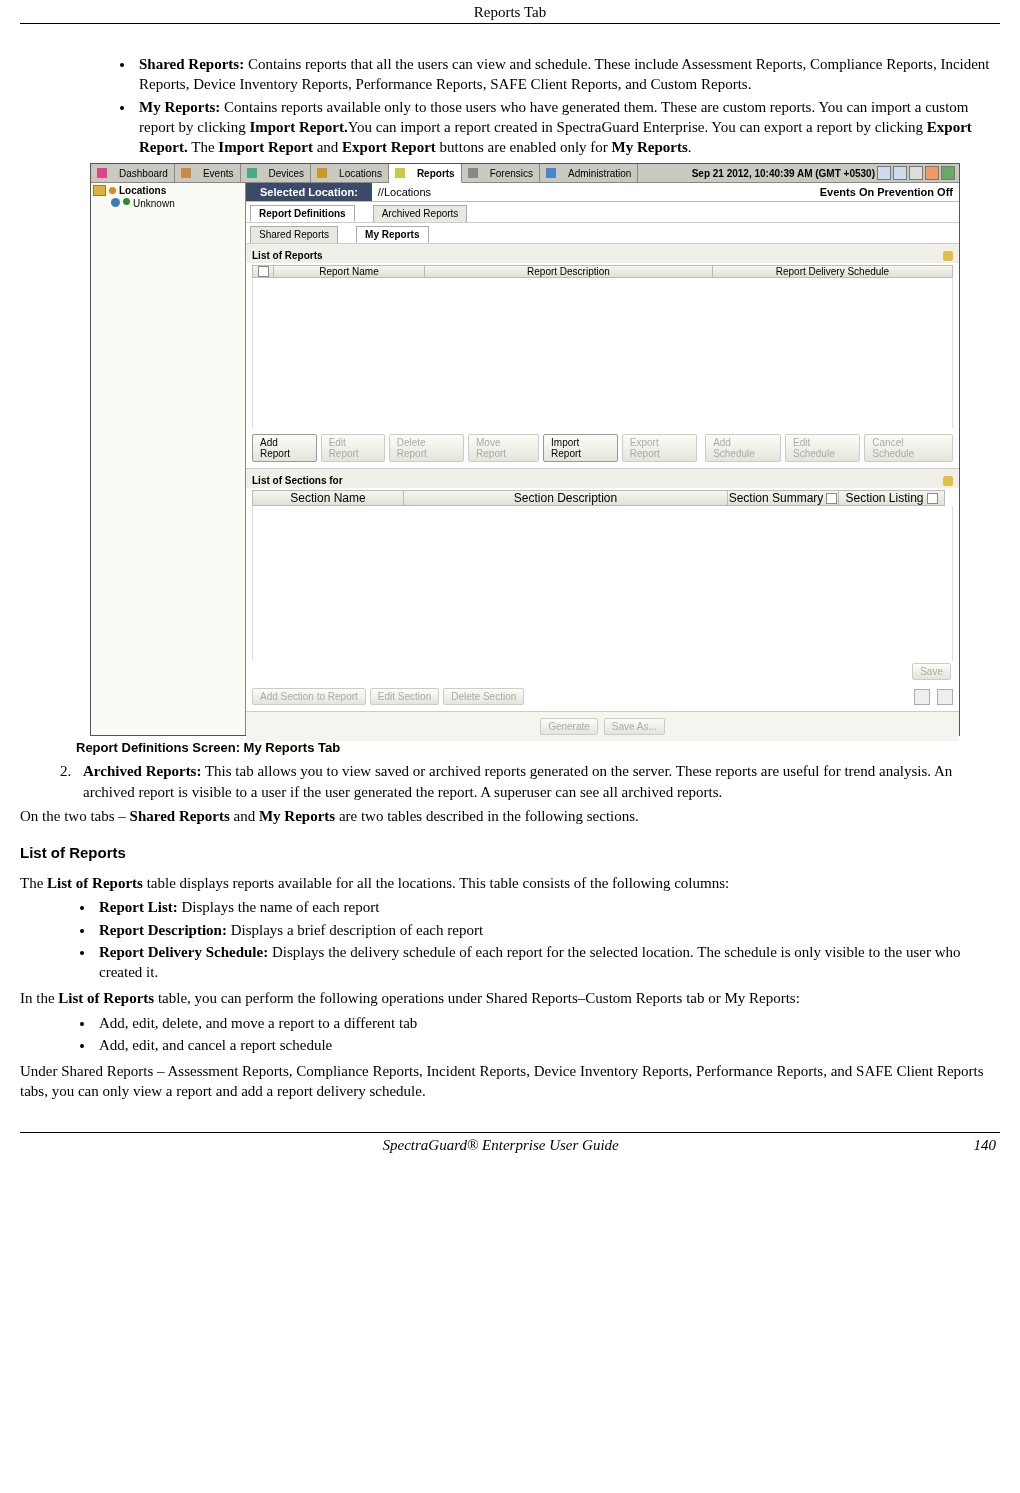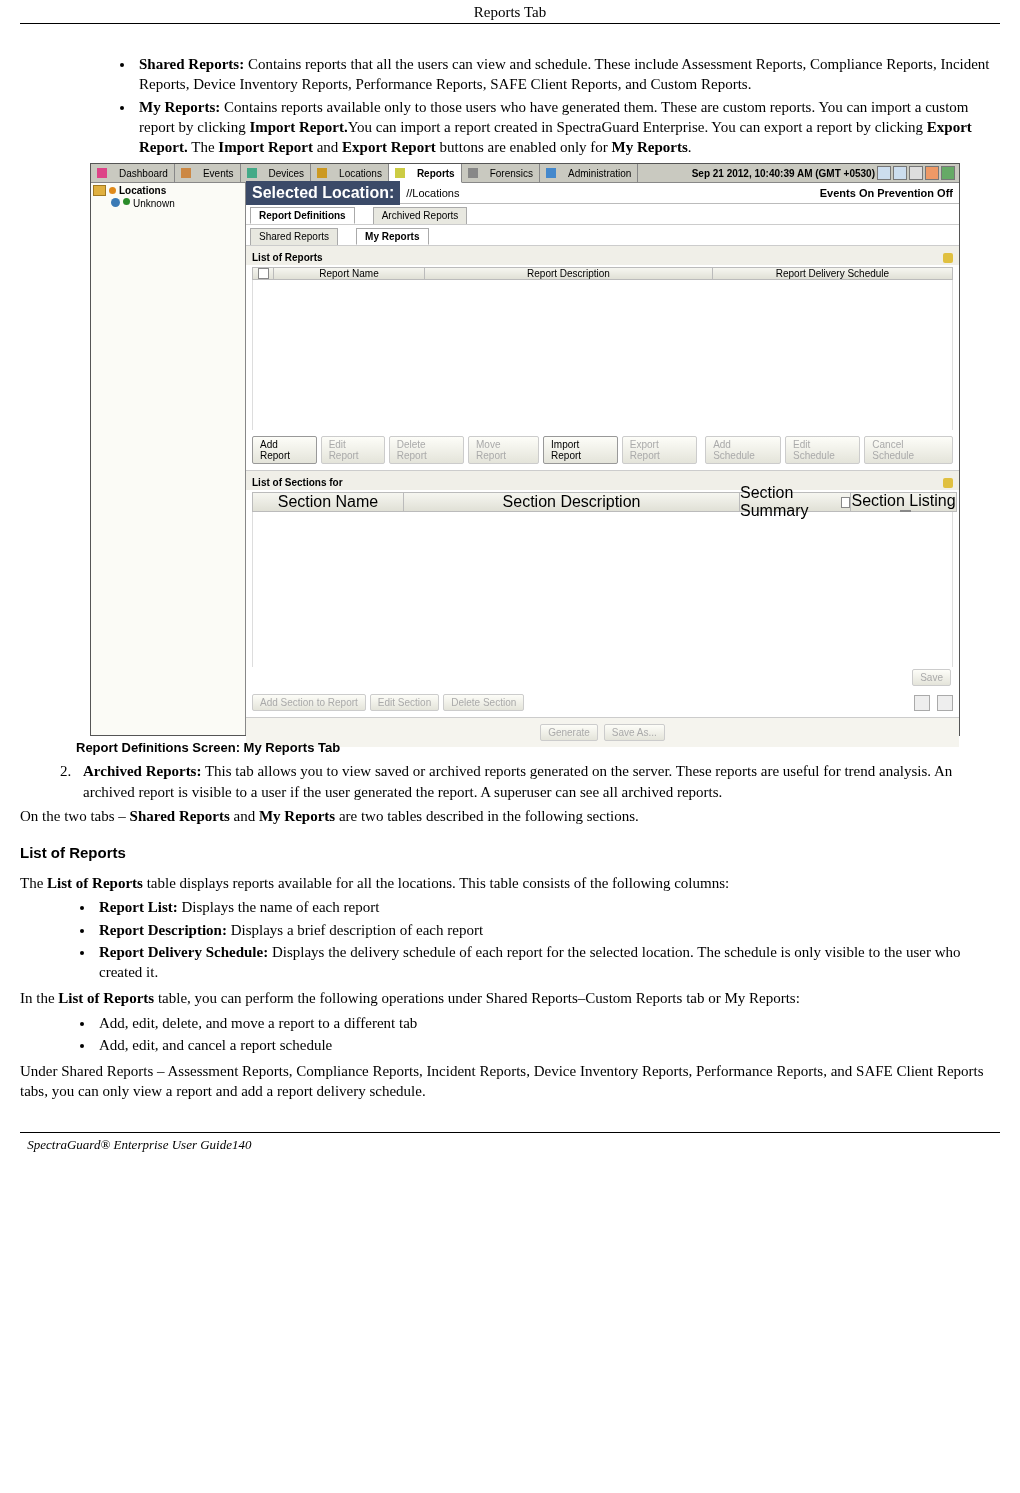--- a/index.html
+++ b/index.html
@@ -26,22 +26,23 @@
     border-top: 1px solid #000;
     margin: 0 0 30px 0;
   }
   .footer-hr {
     border: none;
     border-top: 1px solid #000;
     margin: 30px 0 4px 0;
   }
   .footer {
     display: flex;
+    justify-content: space-between;
     font-style: italic;
-    font-size: 13px;
+    font-size: 15px;
     padding: 0 4px;
   }
   .bullet-list {
     margin: 0 0 6px 0;
     padding-left: 115px;
   }
   .bullet-list li {
     margin-bottom: 2px;
     padding-left: 4px;
     line-height: 1.35;
@@ -163,22 +164,22 @@
     display: flex;
     align-items: center;
     background: #fff;
     border-bottom: 1px solid #bbb;
     height: 20px;
   }
   .ss-selloc .lbl {
     background: #3b4a68;
     color: #fff;
     font-weight: bold;
-    padding: 3px 6px;
-    font-size: 16px;
+    padding: 3px 14px;
+    font-size: 11px;
   }
   .ss-selloc .path {
     padding-left: 6px;
     font-size: 11px;
     flex: 1;
   }
   .ss-selloc .ev {
     font-weight: bold;
     font-size: 11px;
     padding-right: 6px;
@@ -256,29 +257,30 @@
   }
   .ss-btn.disabled {
     color: #aaa;
     border-color: #ccc;
   }
   .ss-btnrow .push { margin-left: auto; }
   .ss-sections-head {
     display: flex;
     background: linear-gradient(#f6f6f0, #e0e0d6);
     border: 1px solid #bbb;
-    margin: 2px 2px 0 6px;
+    margin: 2px 14px 0 6px;
     height: 18px;
-    font-size: 16px;
+    font-size: 12px;
+    align-items: center;
   }
   .ss-sh { border-right: 1px solid #bbb; display: flex; align-items: center; justify-content: center; }
   .ss-sh.s1 { width: 150px; }
   .ss-sh.s2 { flex: 1; }
   .ss-sh.s3 { width: 110px; }
-  .ss-sh.s4 { width: 105px; border-right: none; flex-direction: column; }
+  .ss-sh.s4 { width: 105px; border-right: none; }
   .ss-sh .cb { width: 9px; height: 9px; border: 1px solid #888; margin-left: 3px; background: #fff; }
   .ss-footer-btns {
     display: flex;
     justify-content: center;
     gap: 6px;
     padding: 6px;
     background: #f5f4ee;
     border-top: 1px solid #ccc;
   }
   .icon-save-row {

